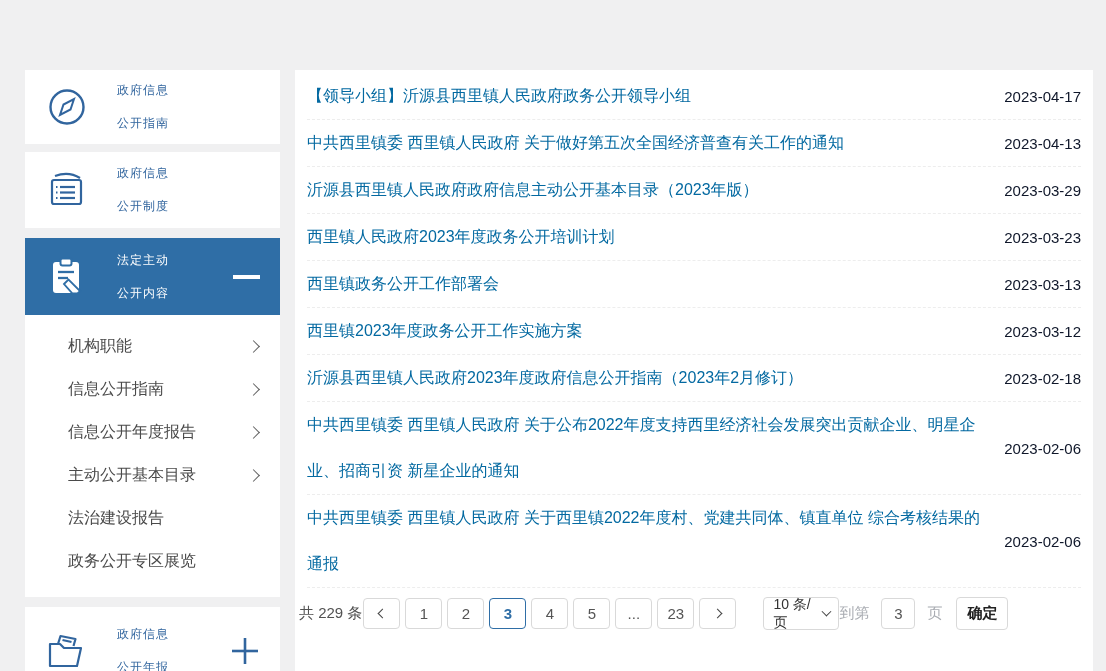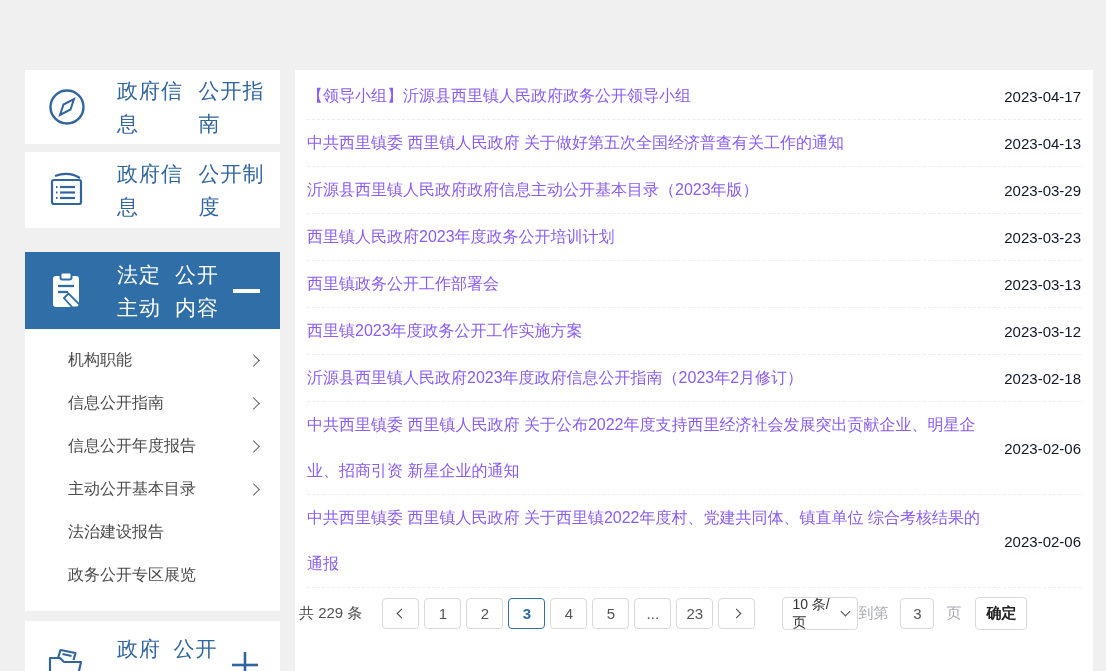--- a/index.html
+++ b/index.html
@@ -15,26 +15,26 @@
   .side-card { background:#ffffff; }
   .nav-card {
     display:flex; align-items:center;
     height:74px; cursor:pointer;
   }
   .nav-card .icon-box {
     width:48px; height:48px; margin-left:18px; flex:0 0 48px;
     display:flex; align-items:center; justify-content:center;
   }
   .nav-label {
-    margin-left:26px; display:flex; flex-direction:row;
-    font-size:21px; line-height:33px; color:#31659e; letter-spacing:1px;
+    margin-left:26px; display:flex; flex-direction:column;
+    font-size:12px; line-height:33px; color:#31659e; letter-spacing:1px;
   }
   .card-2 { height:76px; margin-top:8px; }
   .nav-card.active {
-    background:#2f6ea6; height:77px; margin-top:24px;
+    background:#2f6ea6; height:77px; margin-top:10px;
   }
   .nav-card.active .nav-label { color:#ffffff; }
   .expand-box { margin-left:auto; margin-right:20px; display:flex; align-items:center; }
   .minus-bar { display:inline-block; width:27px; height:4px; background:#ffffff; }
   
   .submenu { padding:10px 0 14px 10px; }
   .sub-item {
     height:43px; display:flex; align-items:center;
     padding:0 22px 0 33px; cursor:pointer;
     font-size:16px; color:#4a4a4a;
@@ -55,33 +55,33 @@
     position:absolute; left:295px; top:70px;
     width:798px; height:601px;
     background:#ffffff; padding:3px 12px 0 12px;
   }
   .row {
     display:flex; align-items:center;
     border-bottom:1px dashed #ededed;
   }
   .row:last-of-type { border-bottom:none; }
   .row .title {
-    flex:1; font-size:16px; color:#8b5cf6; line-height:46px;
+    flex:1; font-size:16px; color:#0369a1; line-height:46px;
     text-decoration:none; cursor:pointer;
   }
   .row .date {
     flex:0 0 88px; text-align:right; font-size:15px; color:#0f172a;
     white-space:nowrap;
   }
   
   .pagination {
     display:flex; align-items:center; margin-top:9px; margin-left:-8px;
     font-size:15px; color:#525252;
   }
-  .total { margin-right:20px; }
+  .total { margin-right:1px; }
   .pg-btn {
     min-width:37px; height:31px; margin-right:5px;
     background:#fff; border:1px solid #d9d9d9; border-radius:4px;
     display:flex; align-items:center; justify-content:center;
     font-size:15px; color:#555; font-family:inherit; cursor:pointer;
   }
   .pg-btn.active { border-color:#2f6ea6; color:#2f6ea6; font-weight:bold; }
   .page-size {
     margin-left:22px; width:76px; height:33px;
     background:#fff; border:1px solid #d9d9d9; border-radius:4px;

